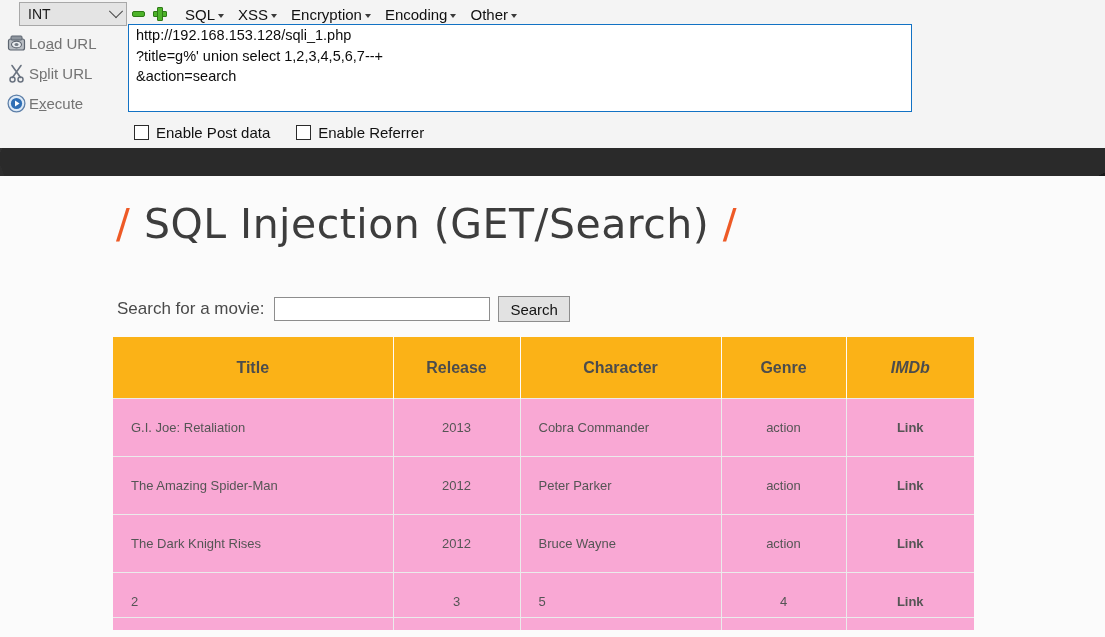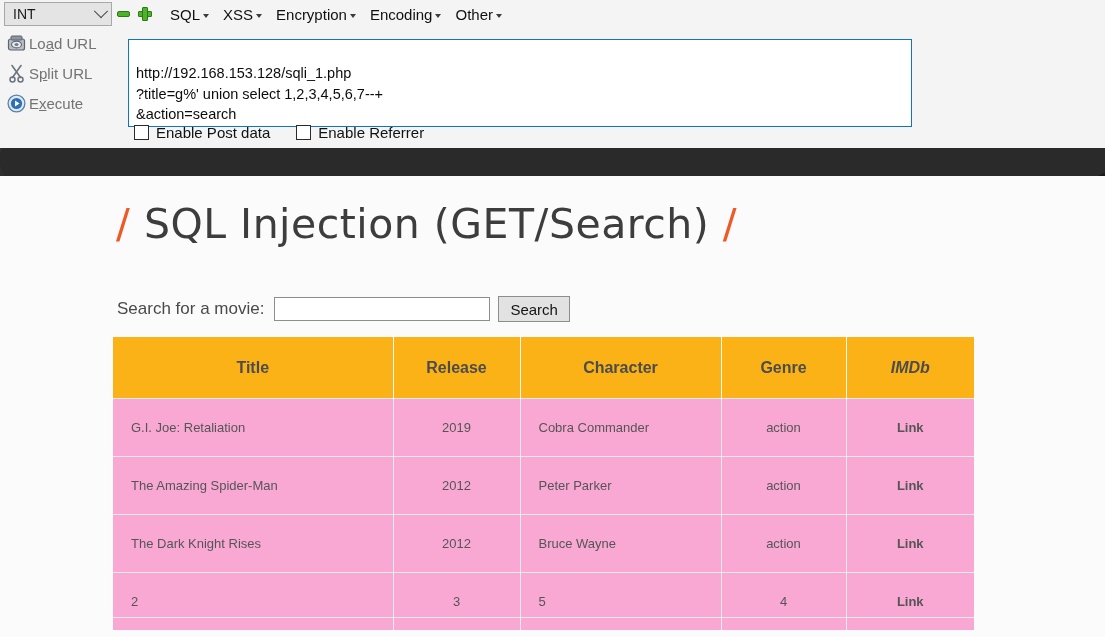--- a/index.html
+++ b/index.html
@@ -30,21 +30,21 @@
     position: absolute;
     left: 0; top: 0;
     width: 1105px;
     height: 28px;
     display: flex;
     align-items: center;
   }
   .type-select {
     width: 108px;
     height: 24px;
-    margin-left: 4px;
+    margin-left: 19px;
     background: #e4e4e4;
     border: 1px solid #a8a8a8;
     box-sizing: border-box;
     display: flex;
     align-items: center;
     justify-content: space-between;
     padding: 0 5px 0 8px;
     font-size: 14px;
     color: #1a1a1a;
   }
@@ -123,27 +123,27 @@
     color: #737373;
     flex: 1;
     text-align: left;
     padding-right: 6px;
   }
   .action-label u { text-decoration: underline; }
 
   
   .url-area {
     position: absolute;
-    left: 128px; top: 39px;
+    left: 128px; top: 24px;
     width: 784px;
     height: 88px;
     border: 1px solid #1272c4;
     background: #ffffff;
     box-sizing: border-box;
-    padding: 23px 7px;
+    padding: 0 7px;
     font-size: 14.5px;
     line-height: 20.5px;
     color: #0c0c0c;
     white-space: pre;
     overflow: hidden;
   }
 
   
   .checks {
     position: absolute;
@@ -413,21 +413,21 @@
         <th>Title</th>
         <th>Release</th>
         <th>Character</th>
         <th>Genre</th>
         <th>IMDb</th>
       </tr>
     </thead>
     <tbody>
       <tr>
         <td class="cell-left">G.I. Joe: Retaliation</td>
-        <td class="cell-center">2019</td>
+        <td class="cell-center">2013</td>
         <td class="cell-left">Cobra Commander</td>
         <td class="cell-center">action</td>
         <td class="cell-link">Link</td>
       </tr>
       <tr>
         <td class="cell-left">The Amazing Spider-Man</td>
         <td class="cell-center">2012</td>
         <td class="cell-left">Peter Parker</td>
         <td class="cell-center">action</td>
         <td class="cell-link">Link</td>

